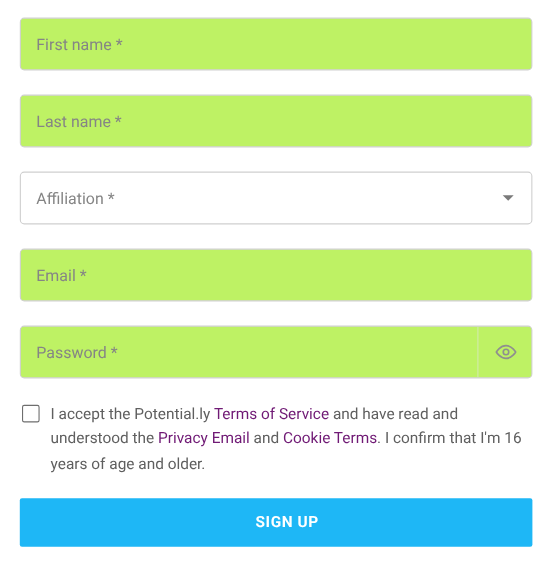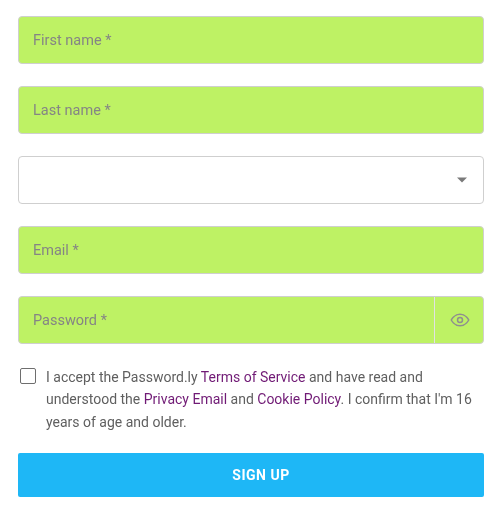--- a/index.html
+++ b/index.html
@@ -138,20 +138,21 @@
 <div class="form-field">
   <input type="text" class="form-input" placeholder="First name *" style="">
 </div>
 
 <div class="form-field">
   <input type="text" class="form-input" placeholder="Last name *" style="">
 </div>
 
 <div class="form-field">
   <div class="form-select">
+    <span>Affiliation *</span>
     <span class="dropdown-caret"></span>
   </div>
 </div>
 
 <div class="form-field">
   <input type="text" class="form-input" placeholder="Email *" style="">
 </div>
 
 <div class="form-field password-wrapper">
   <input type="password" class="form-input password-input" placeholder="Password *" style="">
@@ -159,20 +160,20 @@
     <svg class="eye-icon" viewBox="0 0 24 24">
       <path d="M1.5 12s3.8-7 10.5-7 10.5 7 10.5 7-3.8 7-10.5 7S1.5 12 1.5 12z"></path>
       <circle cx="12" cy="12" r="3"></circle>
     </svg>
   </button>
 </div>
 
 <div class="terms-row">
   <div class="checkbox"></div>
   <div class="terms-text">
-    <span>I accept the Password.ly </span><a class="terms-link">Terms of Service</a><span> and have read and understood the </span><a class="terms-link">Privacy Email</a><span> and </span><a class="terms-link">Cookie Policy</a><span>. I confirm that I'm 16 years of age and older.</span>
+    <span>I accept the Potential.ly </span><a class="terms-link">Terms of Service</a><span> and have read and understood the </span><a class="terms-link">Privacy Email</a><span> and </span><a class="terms-link">Cookie Terms</a><span>. I confirm that I'm 16 years of age and older.</span>
   </div>
 </div>
 
 <button class="signup-button">SIGN UP</button>
 
 
 
 
 </body></html>

